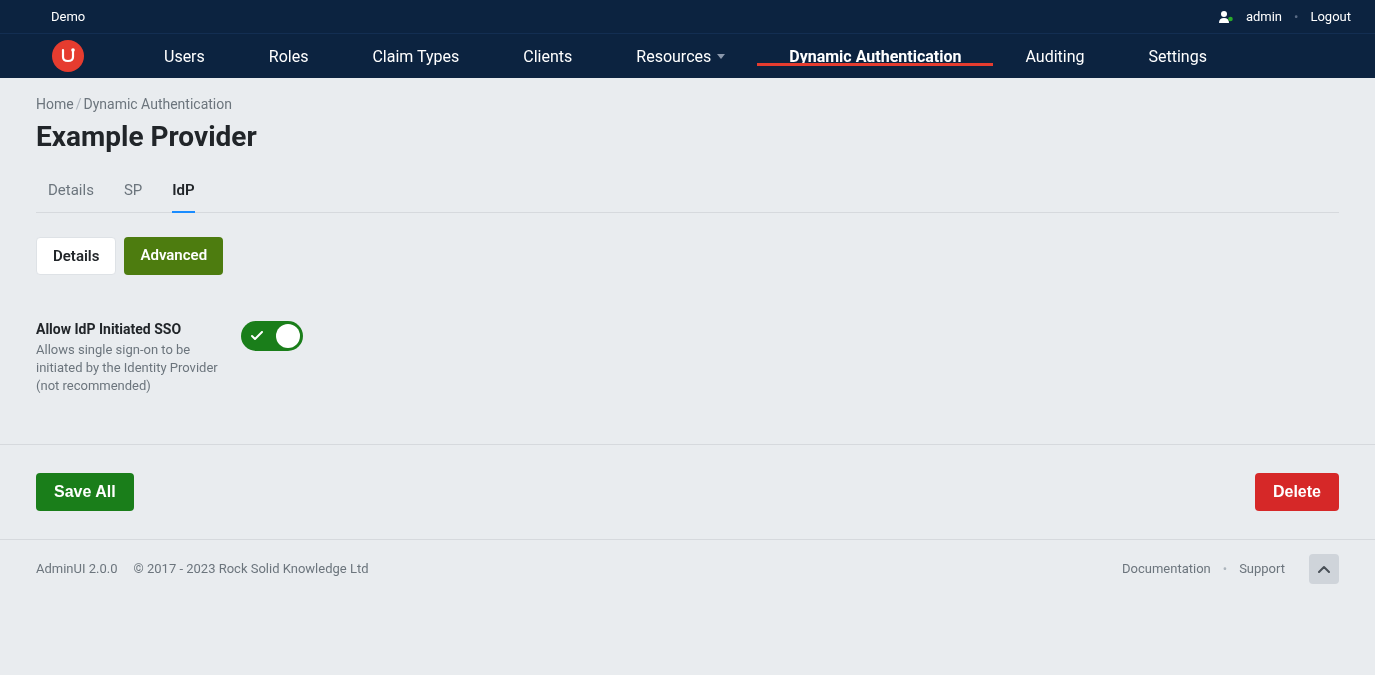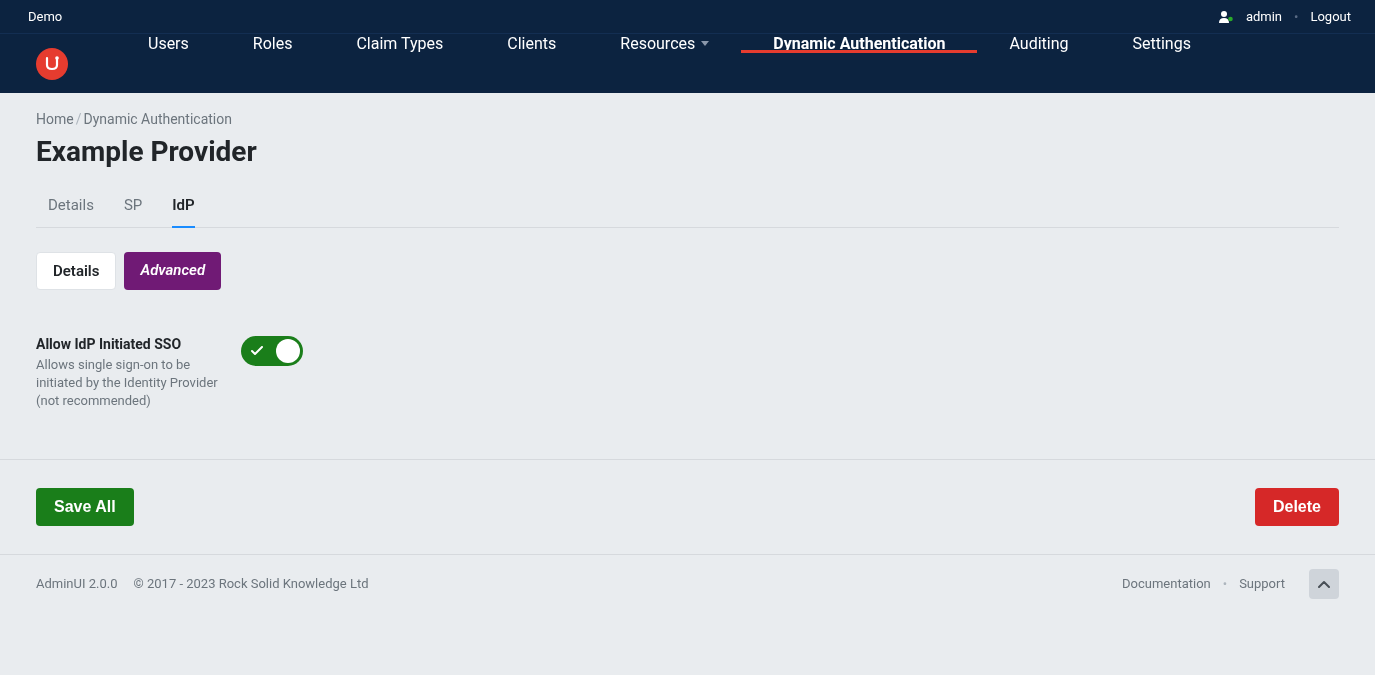--- a/index.html
+++ b/index.html
@@ -14,37 +14,37 @@
     position: relative;
   }
 
   
   .topbar {
     background: #0c2340;
     color: #fff;
     height: 33px;
     display: flex;
     align-items: center;
-    padding: 0 24px 0 28px;
+    padding: 0 24px 0 51px;
     font-size: 13px;
     justify-content: space-between;
   }
   .topbar-left { flex: 1; }
   .topbar-right { display: flex; align-items: center; gap: 12px; }
   .topbar-right .sep { color: #5a6b85; }
   .topbar a { color: #fff; text-decoration: none; cursor: pointer; }
   .user-icon { display: inline-flex; align-items: center; }
 
   
   .mainnav {
     background: #0c2340;
-    height: 60px;
-    display: flex;
-    align-items: flex-start;
-    padding: 0 24px 0 36px;
+    height: 45px;
+    display: flex;
+    align-items: center;
+    padding: 0 24px 0 52px;
     border-top: 1px solid #132e52;
   }
   .logo {
     width: 32px;
     height: 32px;
     background: #e63c2f;
     border-radius: 50%;
     align-self: center;
     margin-right: 48px;
     display: flex;
@@ -103,21 +103,21 @@
   
   .content { padding: 24px 36px 30px 36px; }
   .subtabs { display: flex; gap: 8px; margin-bottom: 28px; }
   .subtab {
     padding: 9px 16px;
     border-radius: 4px;
     font-size: 15px;
     cursor: pointer;
   }
   .subtab.default { background: #fff; color: #212529; border: 1px solid #dee2e6; font-weight: 600; }
-  .subtab.primary { background: #701a75; color: #fff; font-weight: 600; font-style: italic; }
+  .subtab.primary { background: #4d7c0f; color: #fff; font-weight: 600; }
 
   
   .settings-row {
     display: flex;
     padding: 18px 0;
     border-bottom: 7px solid #c2410c;
     align-items: flex-start;
   }
   .settings-row:last-child { border-bottom: none; }
   .settings-label { width: 205px; padding-right: 20px; }

